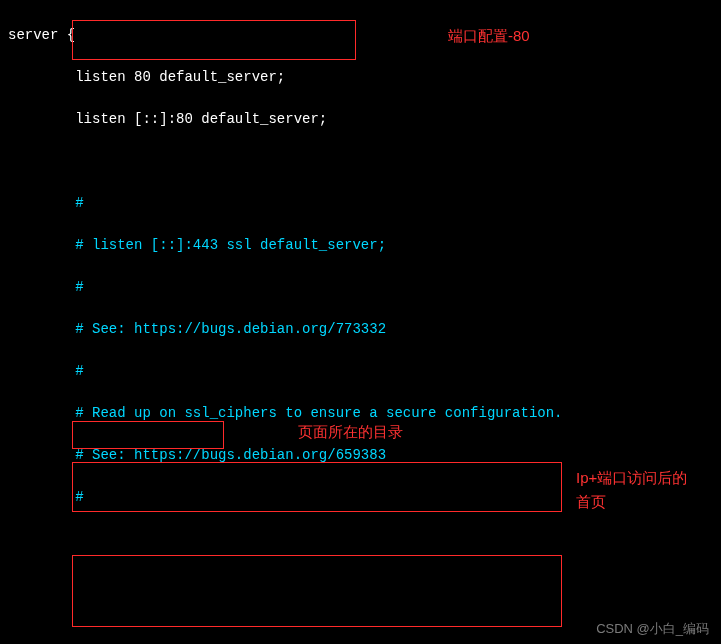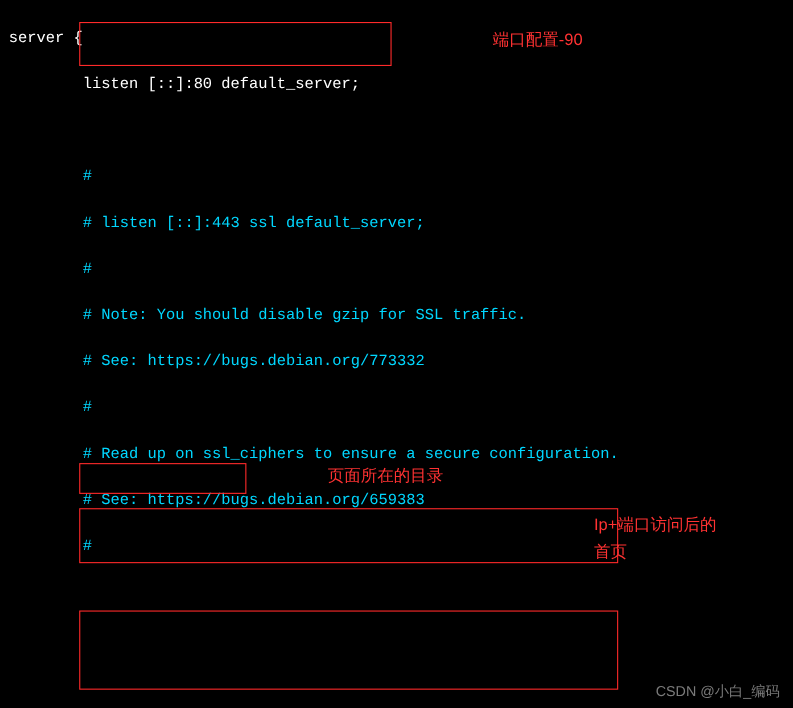--- a/index.html
+++ b/index.html
@@ -43,26 +43,26 @@
     font-size: 13px;
     opacity: 0.8;
     text-align: right;
   }
 </style>
 </head>
 <body>
 
 <div class="terminal">
 <span class="code-line white">server {</span>
+<span class="code-line white">        listen 80 default_server;</span>
 <span class="code-line white">        listen [::]:80 default_server;</span>
 <span class="code-line"></span>
 <span class="code-line cyan">        #</span>
 <span class="code-line cyan">        # listen [::]:443 ssl default_server;</span>
 <span class="code-line cyan">        #</span>
-<span class="code-line cyan">        # Note: You should disable gzip for SSL traffic.</span>
 <span class="code-line cyan">        # See: https://bugs.debian.org/773332</span>
 <span class="code-line cyan">        #</span>
 <span class="code-line cyan">        # Read up on ssl_ciphers to ensure a secure configuration.</span>
 <span class="code-line cyan">        # See: https://bugs.debian.org/659383</span>
 <span class="code-line cyan">        #</span>
 
 
 
 
 
@@ -78,17 +78,17 @@
 
 
 
 </div>
 
 <div class="box" style="left:72px; top:20px; width:282px; height:38px;"></div>
 <div class="box" style="left:72px; top:421px; width:150px; height:26px;"></div>
 <div class="box" style="left:72px; top:462px; width:488px; height:48px;"></div>
 <div class="box" style="left:72px; top:555px; width:488px; height:70px;"></div>
 
-<div class="annotation" style="left:448px; top:27px;">端口配置-90</div>
+<div class="annotation" style="left:448px; top:27px;">端口配置-80</div>
 <div class="annotation" style="left:260px; top:423px;margin-left:38px;">页面所在的目录</div>
-<div class="annotation" style="left:540px; top:466px; width:120px; white-space:normal; line-height:1.6;">Ip+端口访问后的首页</div>
+<div class="annotation" style="left:576px; top:466px; width:120px; white-space:normal; line-height:1.6;">Ip+端口访问后的首页</div>
 
 <div class="watermark">CSDN @小白_编码</div>
 
 </body></html>

